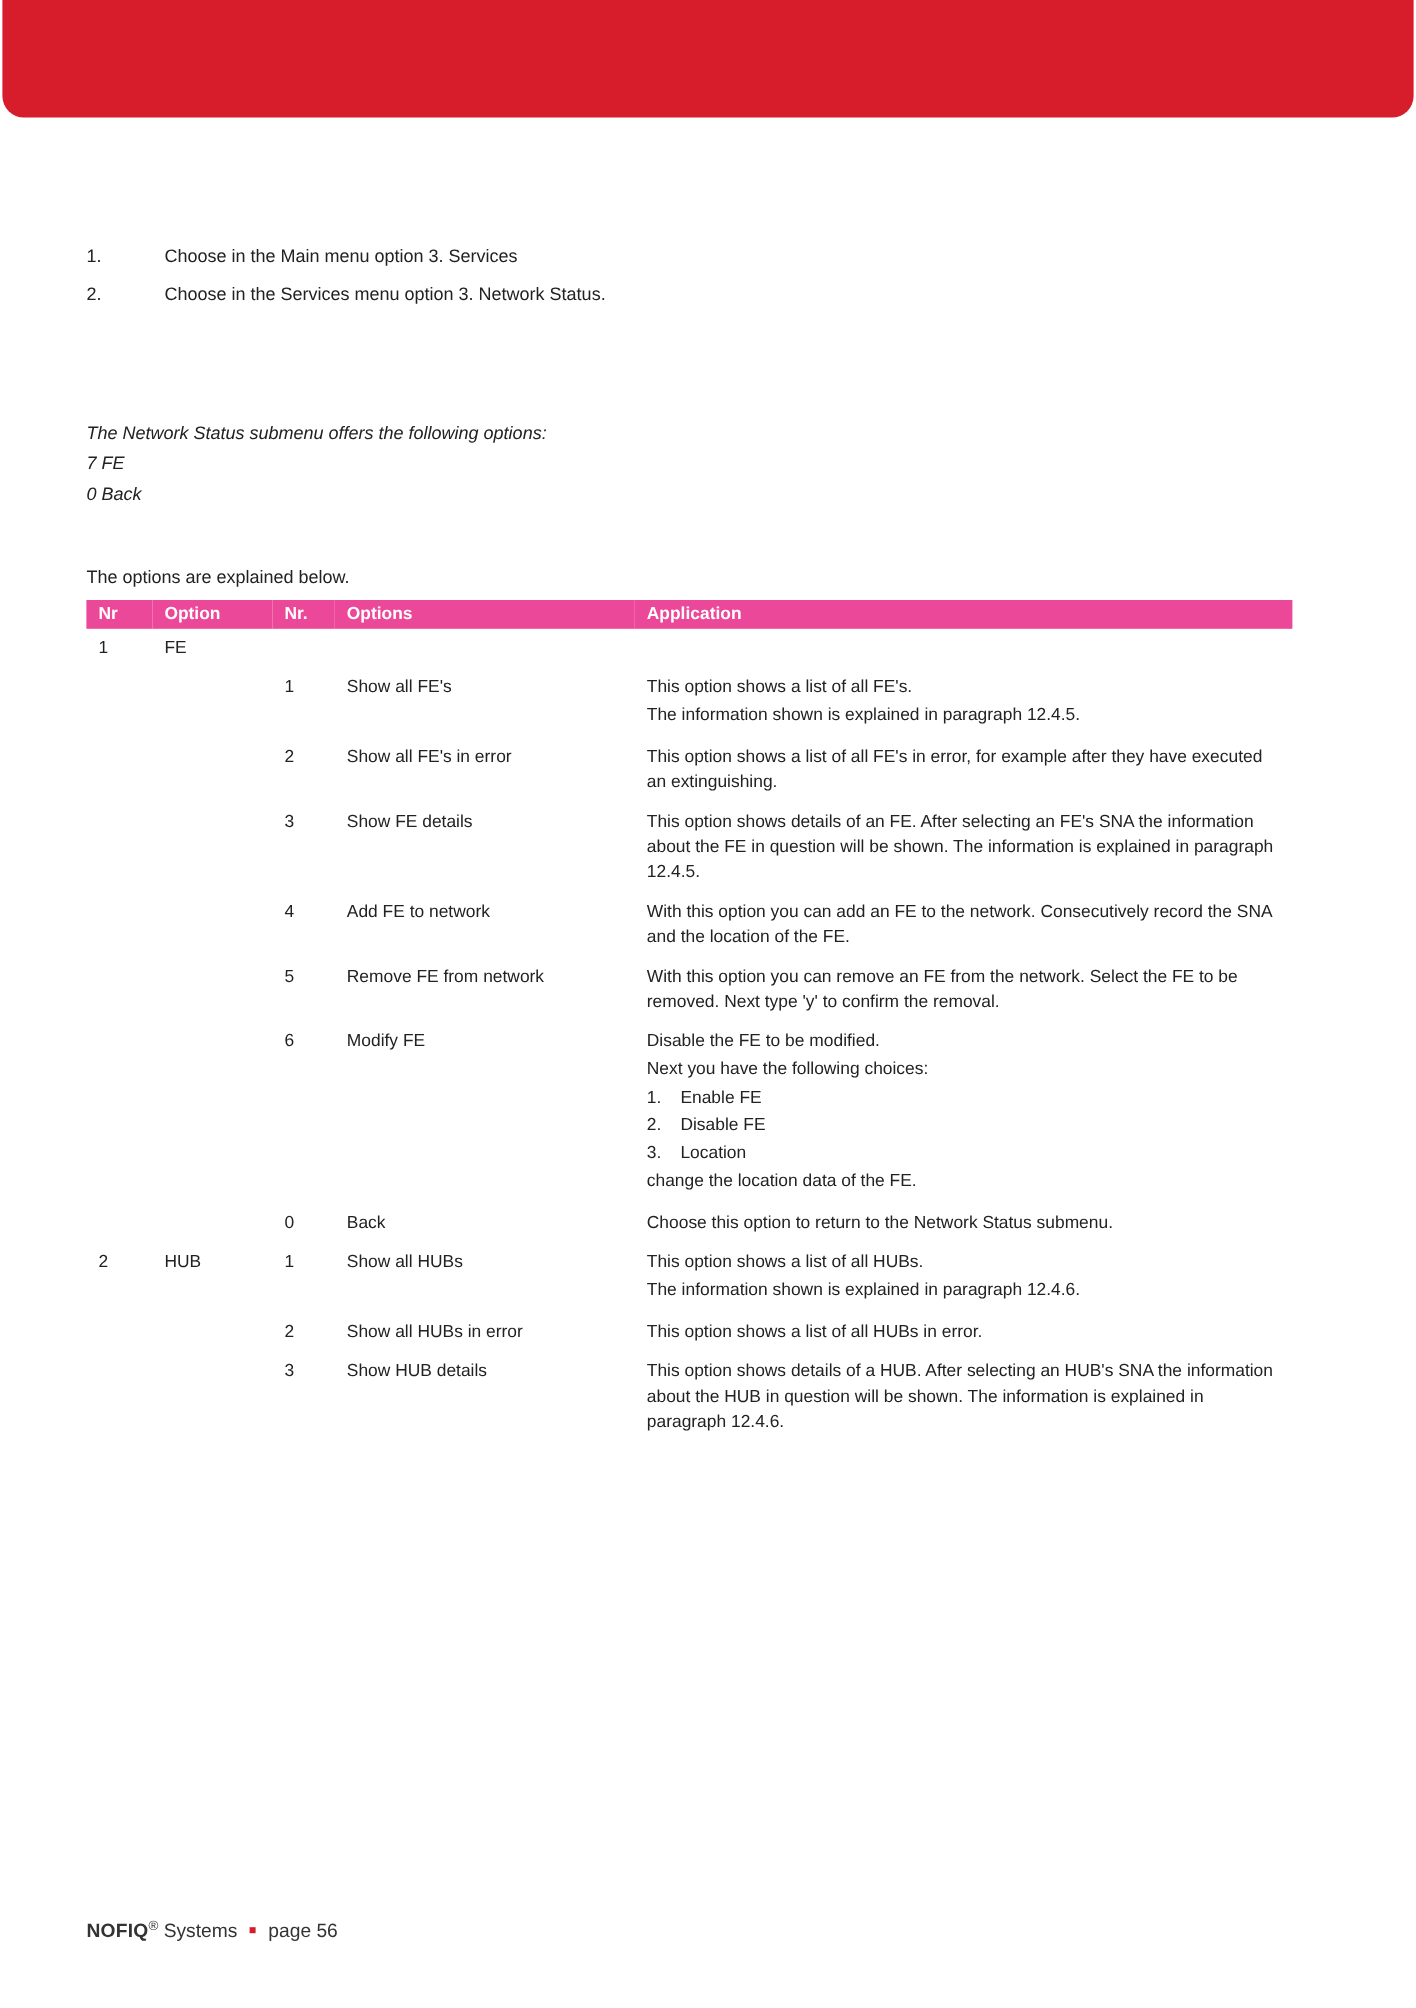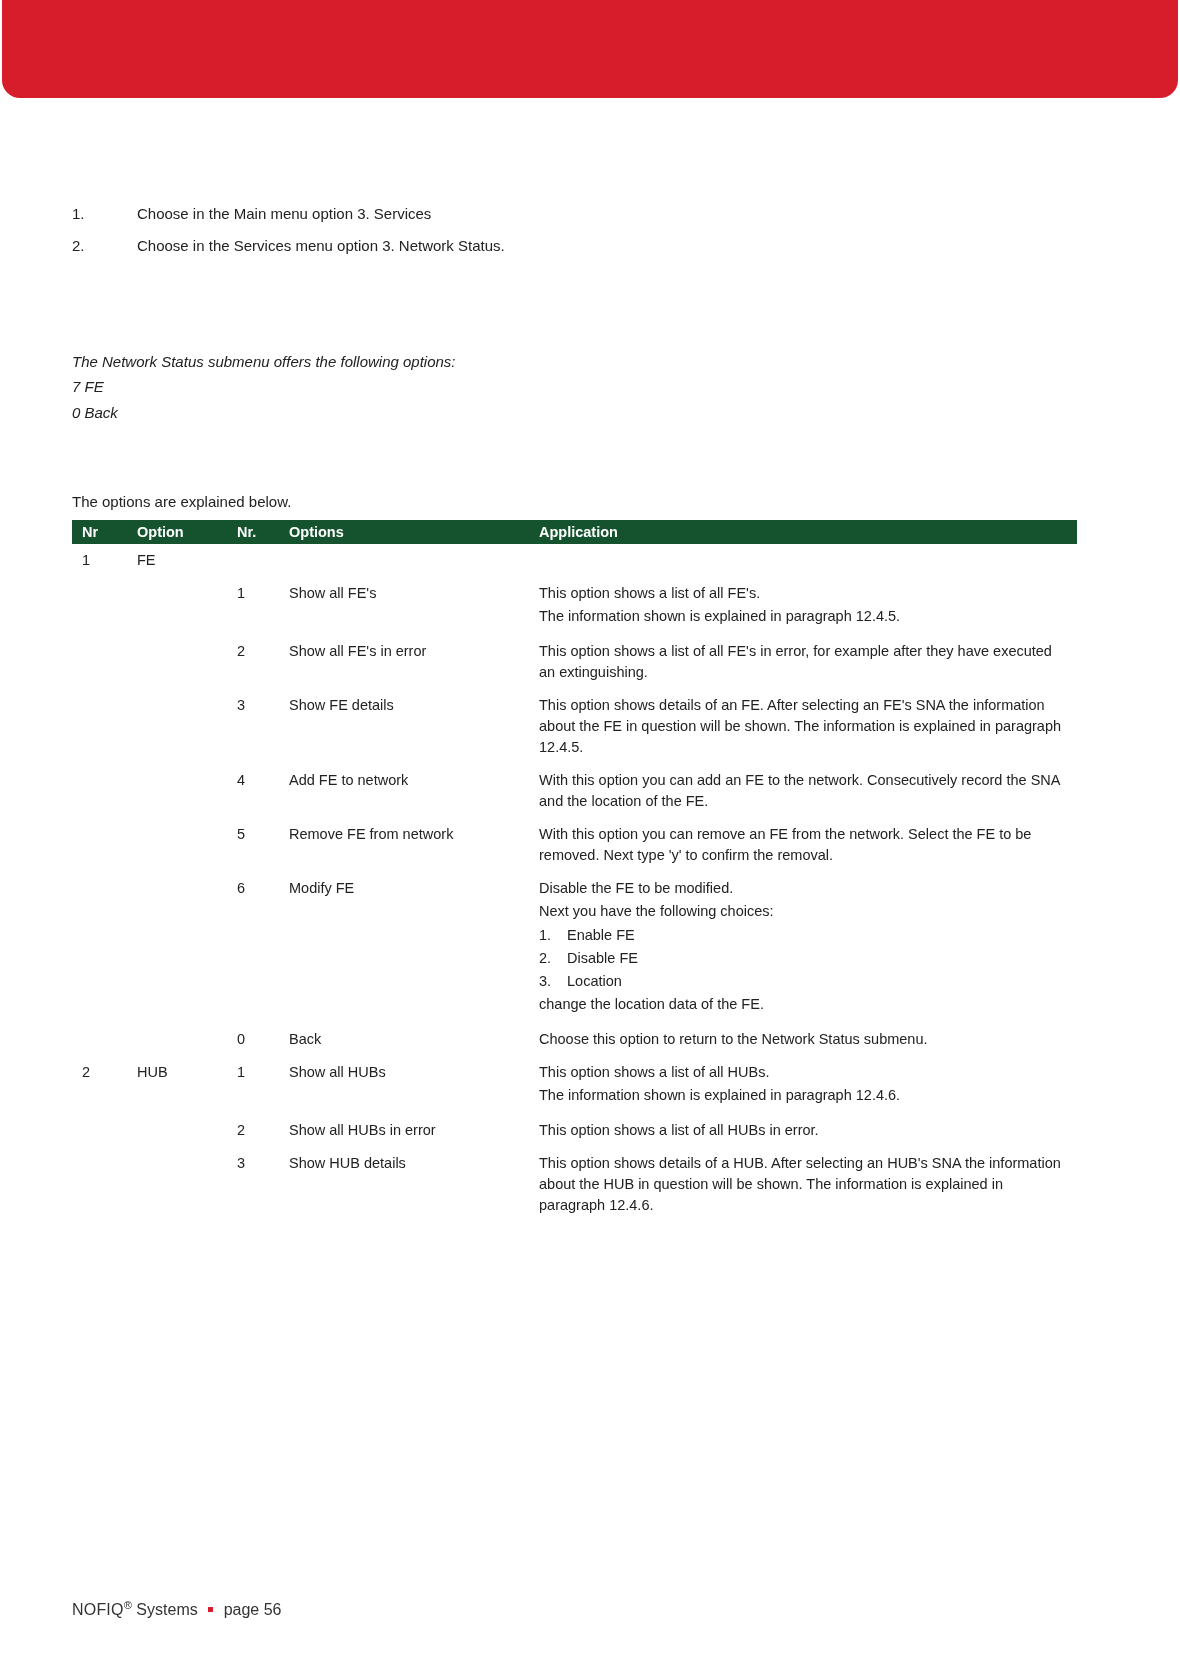--- a/index.html
+++ b/index.html
@@ -27,30 +27,30 @@
     margin-bottom: 10px;
     line-height: 1.45;
   }
   .step-num { width: 65px; }
   .step-text { flex: 1; }
   .intro-block p {
     line-height: 1.7;
     font-style: italic;
   }
   .explain-line {
-    margin-top: 68px;
+    margin-top: 48px;
     margin-bottom: 10px;
   }
   table.chart {
     border-collapse: collapse;
     width: 97%;
     font-size: 14.5px;
   }
   table.chart thead th {
-    background: #14532d;
+    background: #ec4899;
     color: #fff;
     font-weight: bold;
     text-align: left;
     padding: 4px 10px;
   }
   table.chart td {
     vertical-align: top;
     padding: 6px 10px;
     line-height: 1.45;
   }
@@ -63,21 +63,21 @@
   .sublist .sli { display: flex; margin-bottom: 2px; }
   .sublist .sln { width: 28px; }
   .section-gap td { padding-top: 24px; }
   .footer {
     position: absolute;
     left: 72px;
     bottom: 54px;
     font-size: 16px;
     color: #333;
   }
-  .footer .brand { letter-spacing: .2px; }
+  .footer .brand { letter-spacing: .2px; font-weight: bold; }
   .footer sup { font-size: .7em; }
   .footer .dot {
     display: inline-block;
     width: 5px; height: 5px;
     background: #d71c2b;
     vertical-align: middle;
     margin: 0 6px 2px 6px;
   }
 </style>
 </head>

